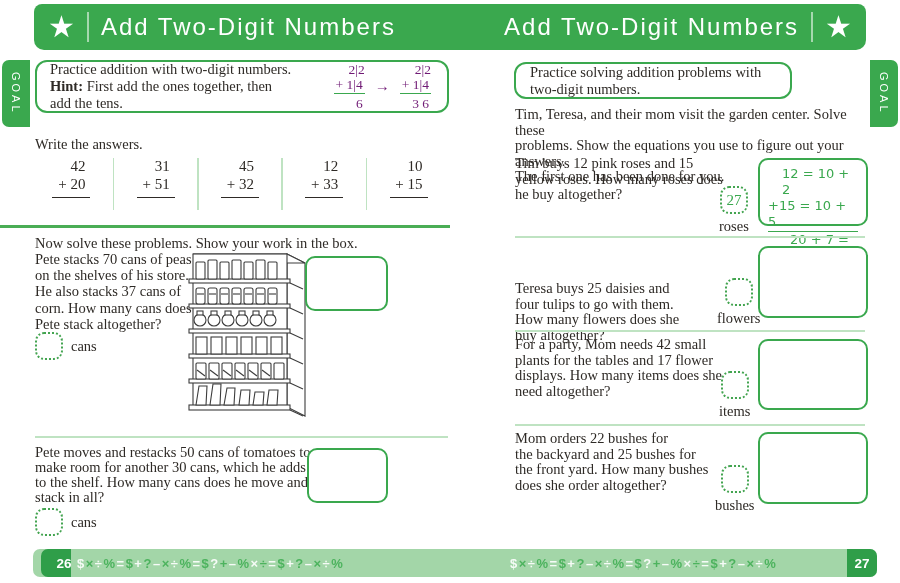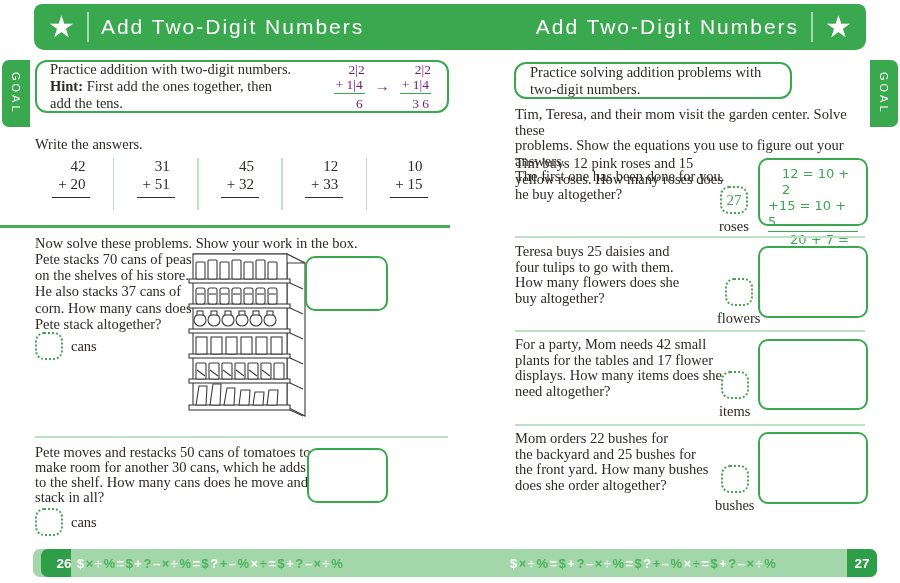--- a/index.html
+++ b/index.html
@@ -13,21 +13,21 @@
   .header-bar {
     position:absolute; left:34px; top:4px; width:832px; height:46px;
     background:#3aa84e; border-radius:8px 8px 10px 10px;
     display:flex; align-items:center; justify-content:space-between;
     padding:0 14px; color:#fff;
   }
   .header-group { display:flex; align-items:center; gap:12px; }
   .star { font-size:30px; line-height:1; color:#fff; }
   .hsep { width:2px; height:30px; background:rgba(255,255,255,.55); }
   .header-title {
-    font-family:"Liberation Sans", sans-serif; font-size:21px;
+    font-family:"Liberation Sans", sans-serif; font-size:24px;
     letter-spacing:2px; font-weight:400; white-space:nowrap;
   }
   
   .goal-tab {
     position:absolute; top:60px; width:28px; height:67px; background:#3aa84e;
     display:flex; align-items:center; justify-content:center;
   }
   .goal-left  { left:2px;  border-radius:7px 0 0 7px; }
   .goal-right { right:2px; border-radius:0 7px 7px 0; }
   .goal-text {
@@ -333,21 +333,21 @@
         <div class="h1">12 = 10 + 2</div>
         <div><span class="h2">+15 = 10 + 5</span></div>
         <div class="h3">20 + 7 = 27</div>
       </div>
     </div>
   </div>
 
   <div class="pale-div" style="left:515px; top:236px; width:350px;"></div>
 
   <div class="r-row r2">
-    <div class="ptext rtext" style="position:static;">
+    <div class="ptext rtext" style="position:static;margin-top:37px;">
       <div>Teresa buys 25 daisies and</div>
       <div>four tulips to go with them.</div>
       <div>How many flowers does she</div>
       <div>buy altogether?</div>
     </div>
     <div class="answer-unit" style="left:202px; top:34px;">
       <div class="dotted-box"></div>
       <span class="au-label">flowers</span>
     </div>
     <div class="r-work rw2"></div>

